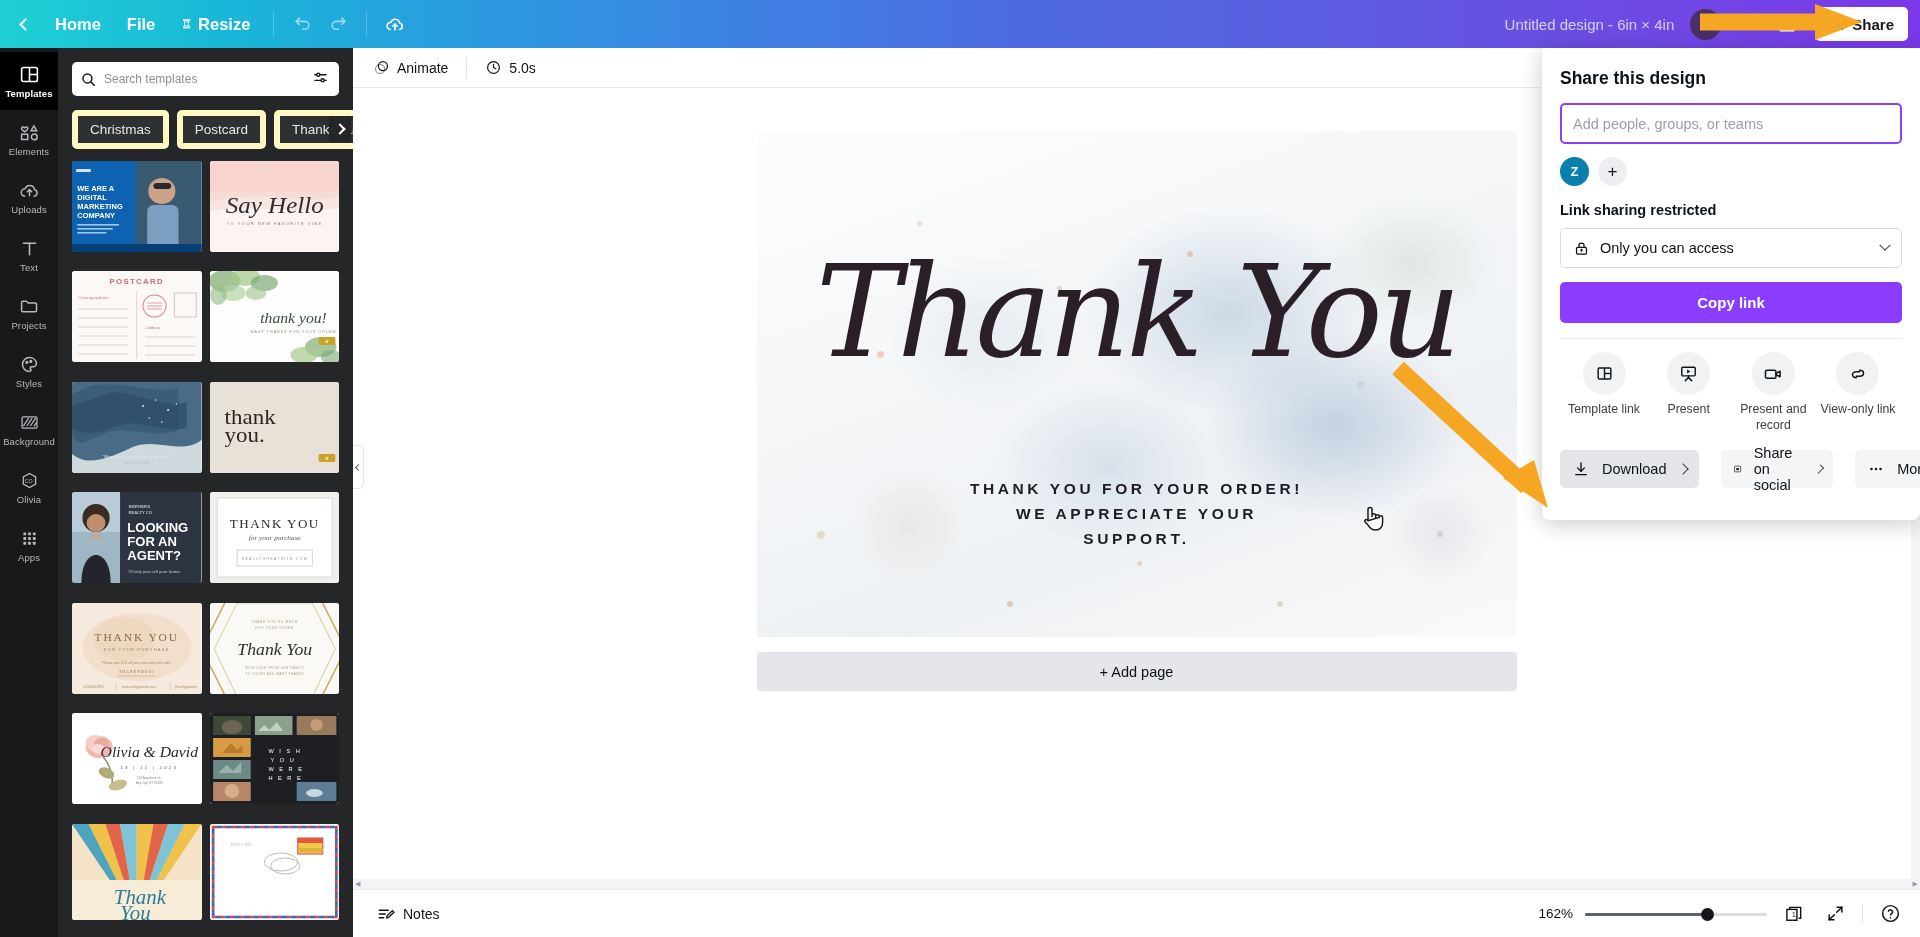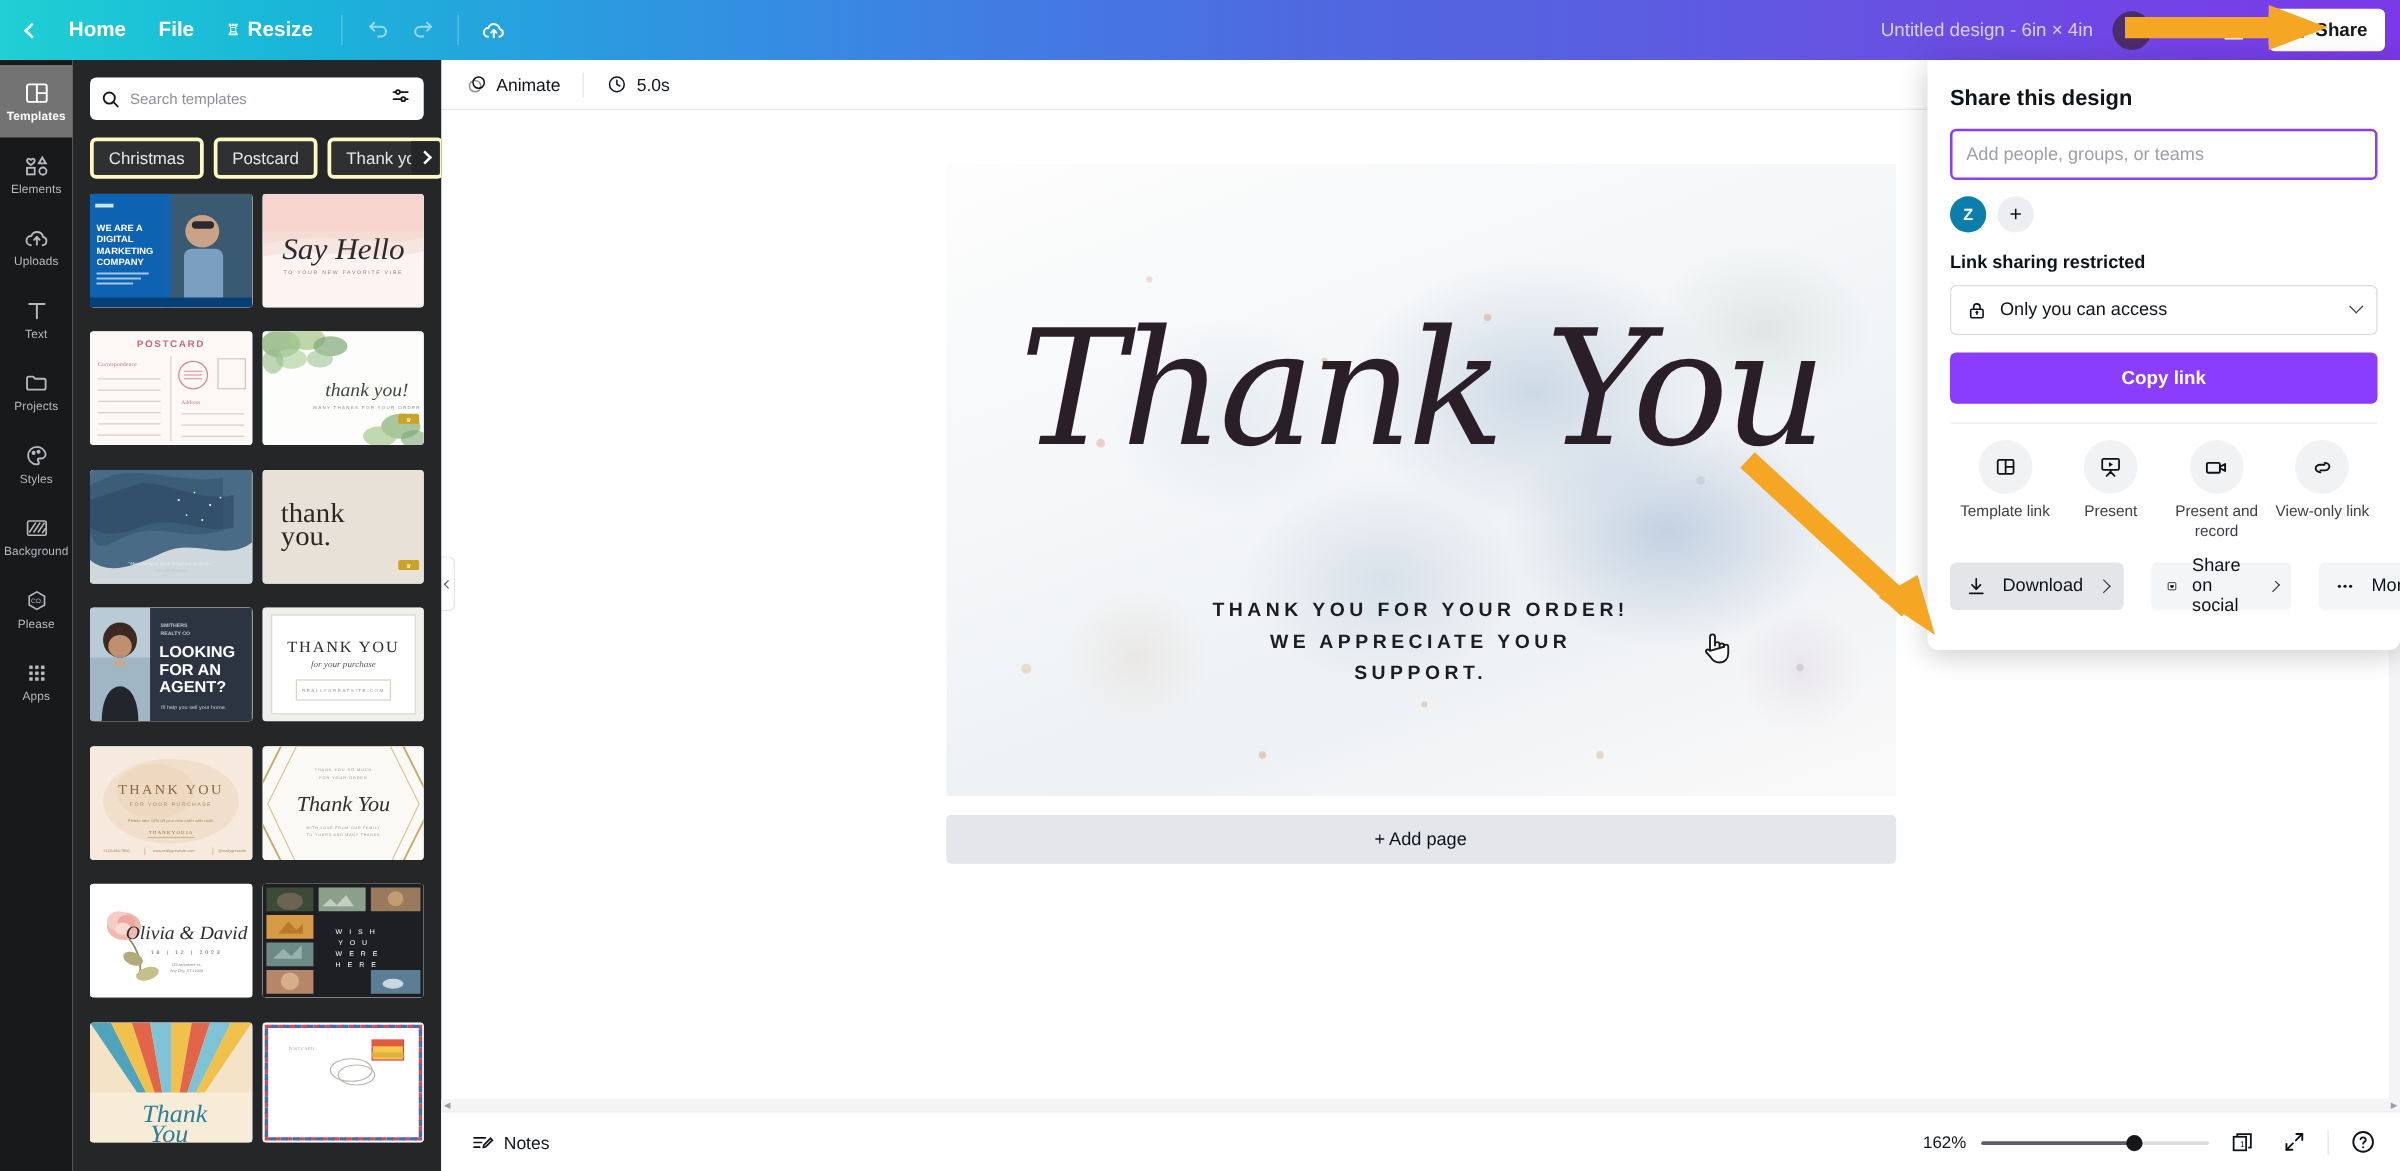--- a/index.html
+++ b/index.html
@@ -71,21 +71,21 @@
   .rail {
     position: absolute; top: 48px; left: 0; width: 58px; height: 889px;
     background: #18191b; display: flex; flex-direction: column;
     align-items: center; padding-top: 4px; z-index: 25;
   }
   .rail-item {
     width: 58px; height: 58px; display: flex; flex-direction: column;
     align-items: center; justify-content: center; gap: 3px;
     cursor: pointer; color: #b6b9bd;
   }
-  .rail-item.active { background: #737373; color: #fff; }
+  .rail-item.active { background: #000000; color: #fff; }
   .rail-label { font-size: 9.5px; letter-spacing: .1px; }
   .rail-item.active .rail-label { font-weight: bold; }
 
   
   .panel {
     position: absolute; top: 48px; left: 58px; width: 295px; height: 889px;
     background: #252627; z-index: 20; overflow: hidden;
   }
   .search-wrap { padding: 14px 14px 0 14px; position: relative; }
   .search-box {
@@ -99,21 +99,21 @@
   .search-input::placeholder { color: #8c9095; }
   .filter-ic { cursor: pointer; padding: 2px; }
 
   .chips {
     display: flex; align-items: center; gap: 8px; padding: 14px 0 12px 14px;
     position: relative;
   }
   .chip {
     background: #2f3032; color: #e6e7e8; font-size: 13.5px;
     padding: 6px 12px; border-radius: 5px; cursor: pointer;
-    white-space: nowrap; border: 3px solid #fef9c3;
+    white-space: nowrap; border: 6px solid #fef9c3;
   }
   .chips-next {
     position: absolute; right: 2px; top: 50%; transform: translateY(-50%);
     width: 22px; height: 26px; display: flex; align-items: center;
     justify-content: center; cursor: pointer; background: #252627;
   }
   .chev-r {
     width: 8px; height: 8px; border-right: 2px solid #fff;
     border-top: 2px solid #fff; transform: rotate(45deg);
   }
@@ -449,21 +449,21 @@
           <line x1="17" y1="16.5" x2="20" y2="12"></line>
       </svg>
       <span class="rail-label">Background</span>
     </div>
 
     <div class="rail-item">
       <svg width="21" height="21" viewBox="0 0 24 24" fill="none" stroke="currentColor" stroke-width="1.5">
         <path d="M12 4l7 4v8l-7 4-7-4V8z"></path>
         <text x="12" y="14.4" font-size="6" fill="currentColor" stroke="none" text-anchor="middle" font-family="sans-serif">CO.</text>
       </svg>
-      <span class="rail-label">Please</span>
+      <span class="rail-label">Olivia</span>
     </div>
 
     <div class="rail-item">
       <svg width="21" height="21" viewBox="0 0 24 24" fill="currentColor">
         <rect x="5" y="5" width="3.2" height="3.2" rx=".5"></rect>
           <rect x="10.4" y="5" width="3.2" height="3.2" rx=".5"></rect>
         <rect x="15.8" y="5" width="3.2" height="3.2" rx=".5"></rect>
         <rect x="5" y="10.4" width="3.2" height="3.2" rx=".5"></rect>
           <rect x="10.4" y="10.4" width="3.2" height="3.2" rx=".5"></rect>
         <rect x="15.8" y="10.4" width="3.2" height="3.2" rx=".5"></rect>

